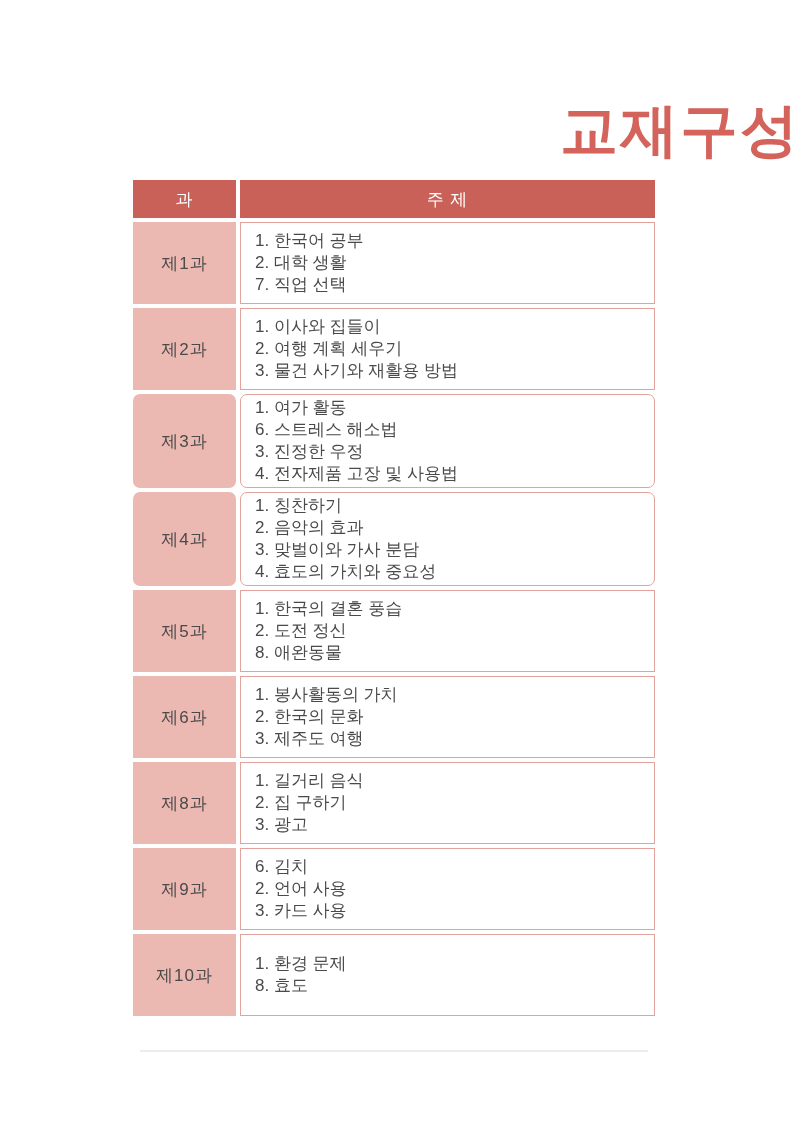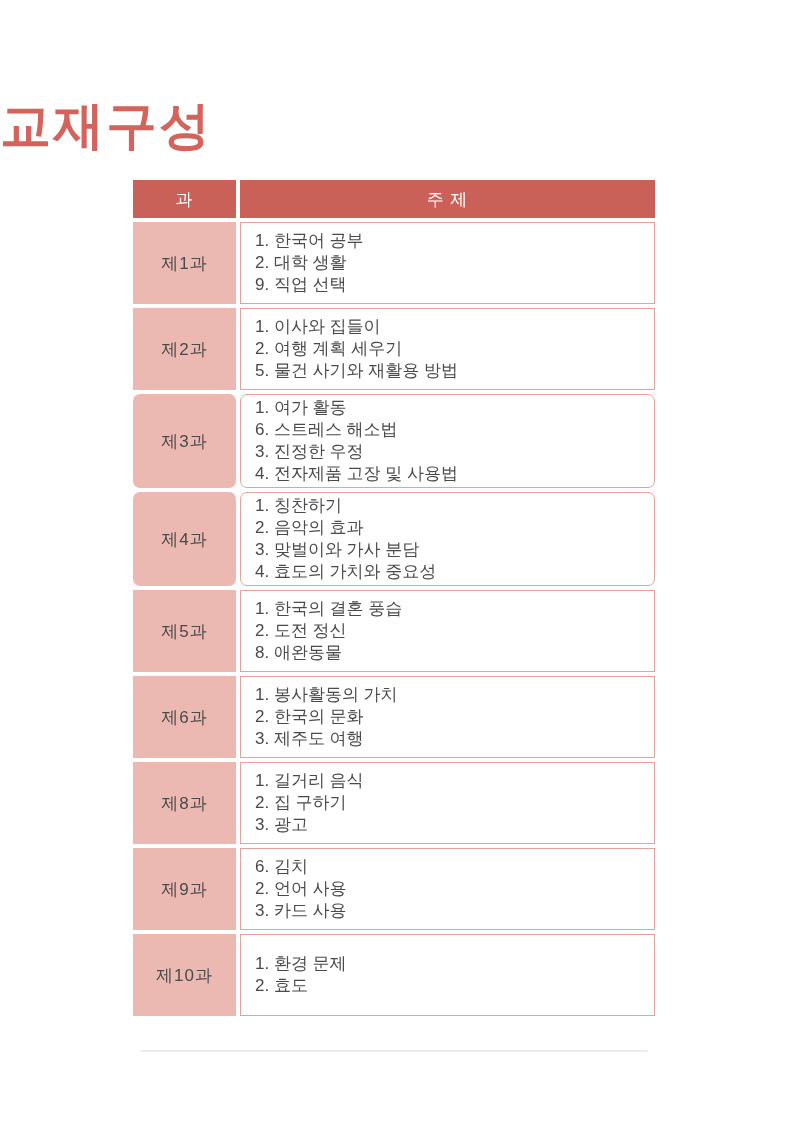--- a/index.html
+++ b/index.html
@@ -14,22 +14,22 @@
     height: 1137px;
     background: #ffffff;
     overflow: hidden;
   }
   .title {
     position: absolute;
     top: 92px;
     left: 0;
     width: 100%;
     margin: 0;
-    text-align: left;
-    font-size: 51px;
+    text-align: right;
+    font-size: 58px;
     font-weight: 800;
     letter-spacing: 2px;
     color: #d4635c;
   }
   table.toc {
     position: absolute;
     left: 129px;
     top: 176px;
     width: 530px;
     border-collapse: separate;
@@ -90,29 +90,29 @@
         <th class="col-lesson">과</th>
         <th class="col-topic">주 제</th>
       </tr>
     </thead>
     <tbody id="toc-body">
         <tr class="rows-3">
           <td class="lesson">제1과</td>
           <td class="topic">
             <div class="topic-line">1. 한국어 공부</div>
             <div class="topic-line">2. 대학 생활</div>
-            <div class="topic-line">9. 직업 선택</div>
+            <div class="topic-line">7. 직업 선택</div>
           </td>
         </tr>
         <tr class="rows-3">
           <td class="lesson">제2과</td>
           <td class="topic">
             <div class="topic-line">1. 이사와 집들이</div>
             <div class="topic-line">2. 여행 계획 세우기</div>
-            <div class="topic-line">5. 물건 사기와 재활용 방법</div>
+            <div class="topic-line">3. 물건 사기와 재활용 방법</div>
           </td>
         </tr>
         <tr class="rows-4">
           <td class="lesson">제3과</td>
           <td class="topic">
             <div class="topic-line">1. 여가 활동</div>
             <div class="topic-line">6. 스트레스 해소법</div>
             <div class="topic-line">3. 진정한 우정</div>
             <div class="topic-line">4. 전자제품 고장 및 사용법</div>
           </td>
@@ -155,21 +155,21 @@
           <td class="topic">
             <div class="topic-line">6. 김치</div>
             <div class="topic-line">2. 언어 사용</div>
             <div class="topic-line">3. 카드 사용</div>
           </td>
         </tr>
         <tr class="rows-2">
           <td class="lesson">제10과</td>
           <td class="topic">
             <div class="topic-line">1. 환경 문제</div>
-            <div class="topic-line">2. 효도</div>
+            <div class="topic-line">8. 효도</div>
           </td>
         </tr>
       </tbody>
   </table>
 
   <div class="table-shadow"></div>
 
 </div>
 
 </body></html>

